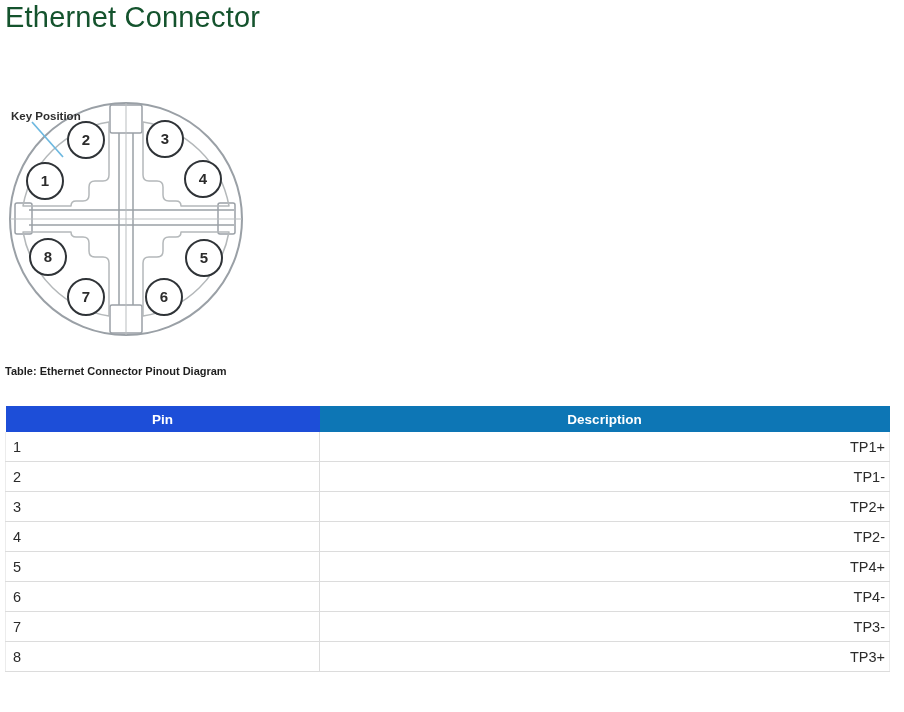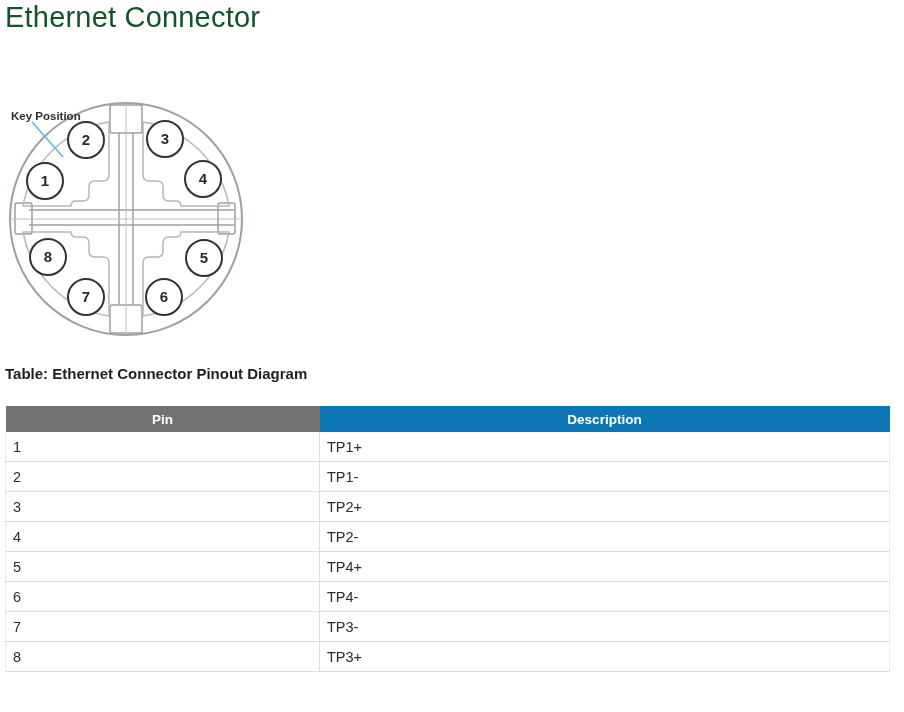--- a/index.html
+++ b/index.html
@@ -7,36 +7,36 @@
     width:904px;height:712px;position:relative;overflow:hidden;
     font-family:"Liberation Sans",sans-serif;color:#2b2b2b;
   }
   .page-title{
     position:absolute;left:5px;top:1px;margin:0;
     font-size:29px;font-weight:400;letter-spacing:.2px;color:#14532d;
   }
   .diagram-wrap{position:absolute;left:5px;top:95px;width:242px;height:248px;margin:0;}
   .table-caption{
     position:absolute;left:5px;top:365px;margin:0;
-    font-size:15px;font-weight:bold;color:#1f1f1f;
+    font-size:11px;font-weight:bold;color:#1f1f1f;
   }
   table.pinout{
     position:absolute;left:5px;top:406px;width:884px;
     border-collapse:collapse;table-layout:fixed;
   }
   table.pinout thead th{
     color:#ffffff;font-size:13.5px;font-weight:bold;
     height:26px;text-align:center;padding:0;
   }
   table.pinout tbody td{
     height:29px;font-size:14.5px;color:#2b2b2b;
     padding:0 4px 0 7px;border-bottom:1px solid #dcdcdc;
     vertical-align:middle;white-space:nowrap;overflow:hidden;
   }
-  table.pinout tbody td.desc{border-left:1px solid #dcdcdc;}
+  table.pinout tbody td.desc{border-left:1px solid #dcdcdc;text-align:right;}
   table.pinout tbody td.pin{border-left:1px solid #ececec;}
   table.pinout tbody td.desc{border-right:1px solid #ececec;}
   svg text{font-family:"Liberation Sans",sans-serif;}
 </style>
 </head>
 <body>
 
 <main>
 
   <h1 class="page-title">Ethernet Connector</h1>
@@ -98,21 +98,21 @@
 
   <p class="table-caption">Table: Ethernet Connector Pinout Diagram</p>
 
   <table class="pinout">
     <colgroup>
       <col style="width:314px">
       <col style="width:570px">
     </colgroup>
     <thead>
       <tr>
-        <th style="background: #737373;">Pin</th>
+        <th style="background: #1d4ed8;">Pin</th>
         <th style="background: rgb(13, 118, 181);">Description</th>
       </tr>
     </thead>
     <tbody id="pinout-body">
         <tr>
           <td class="pin">1</td>
           <td class="desc">TP1+</td>
         </tr>
         <tr>
           <td class="pin">2</td>

